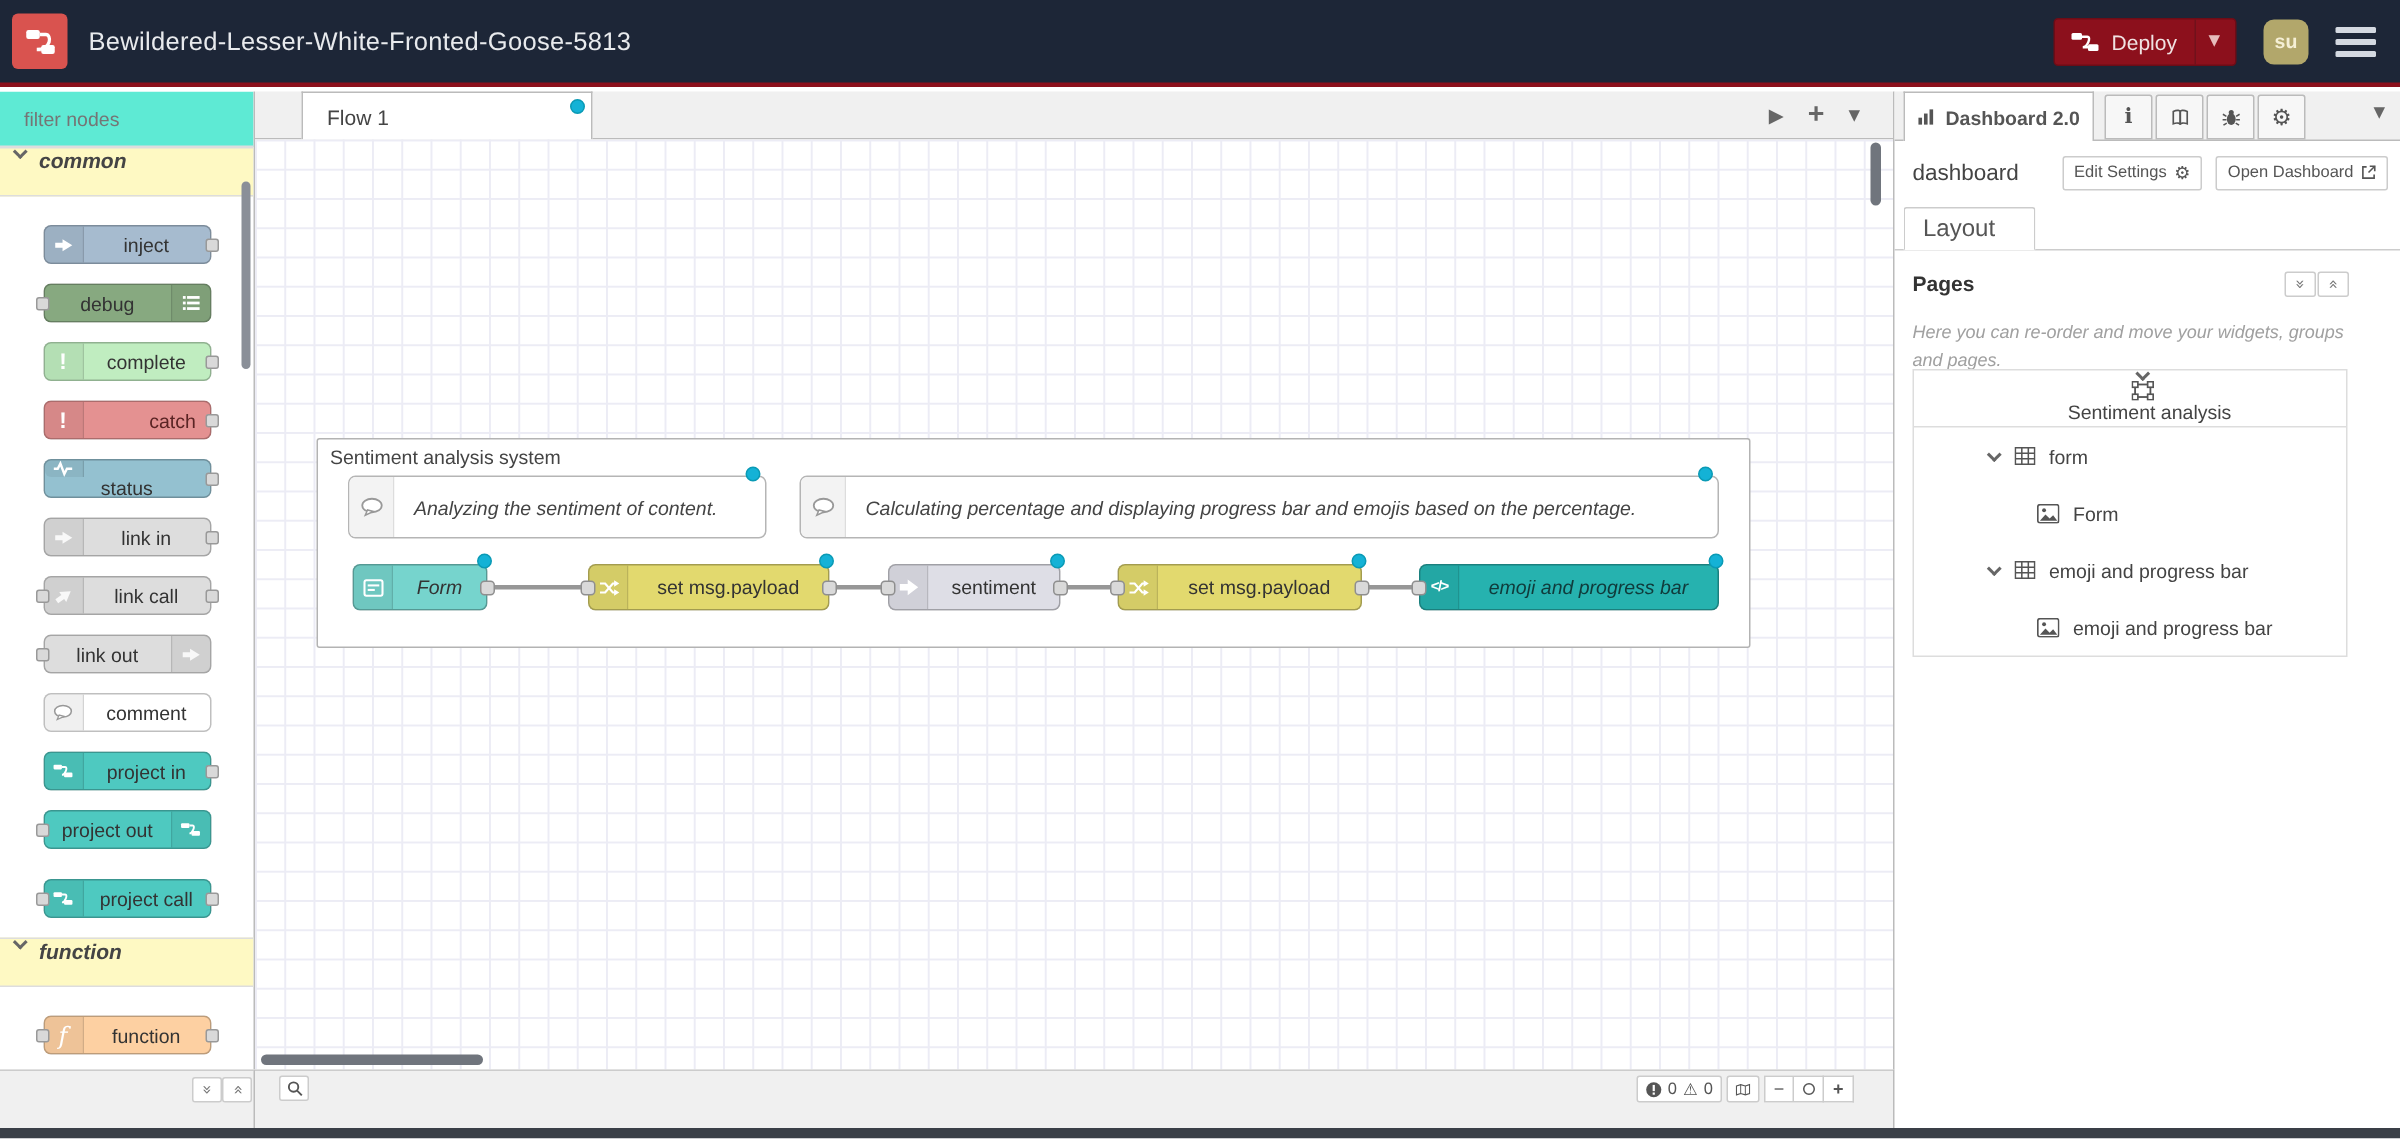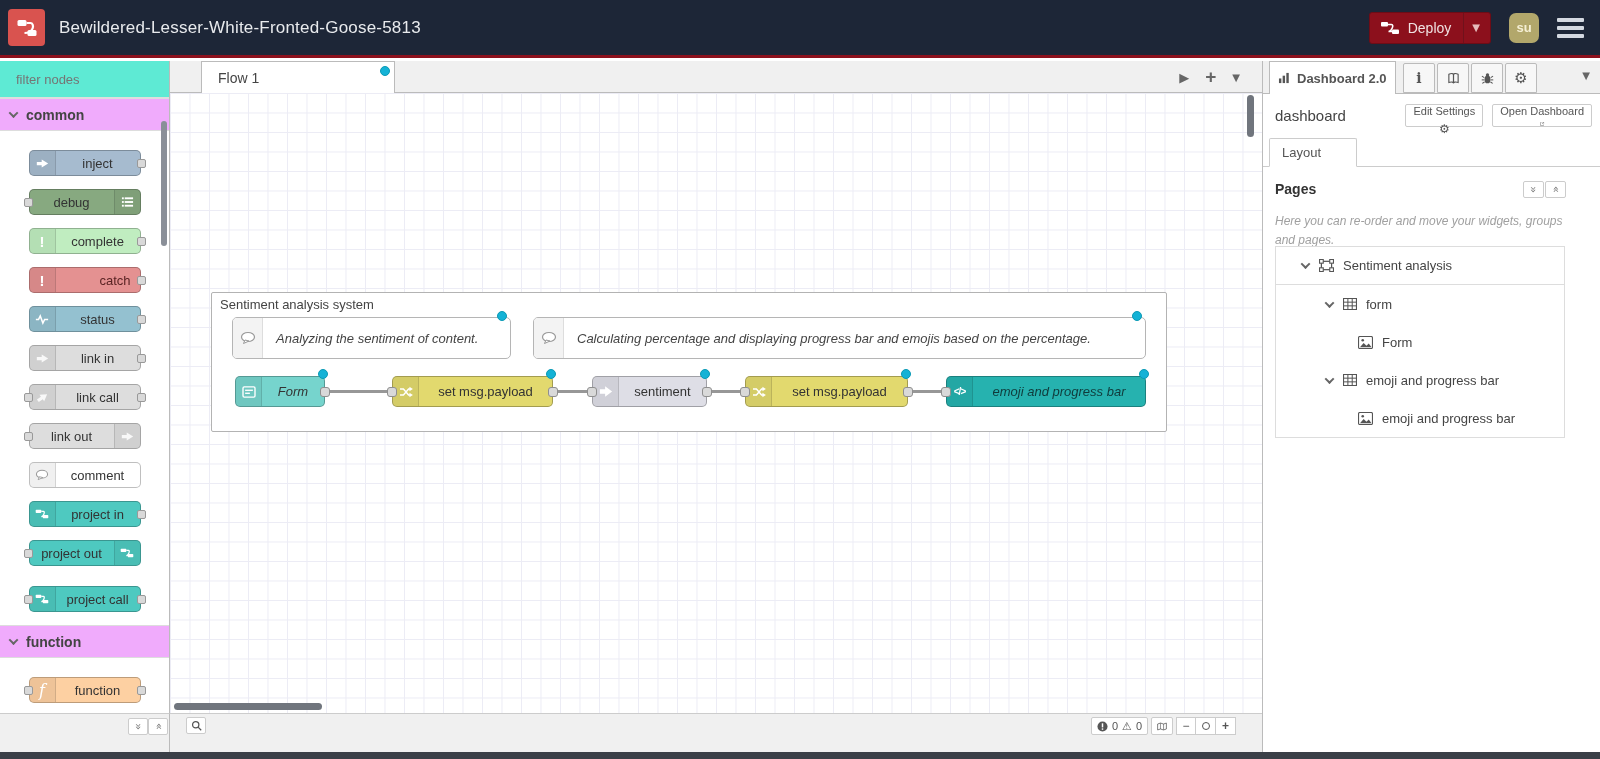--- a/index.html
+++ b/index.html
@@ -42,22 +42,22 @@
     background:#fff; border-right:1px solid #bbb; overflow:hidden;
   }
   #palette-search {
     height:37px; border-bottom:1px solid #ddd; display:flex; align-items:center; padding:0 8px; background:#5eead4;
   }
   #palette-search input {
     border:none; outline:none; flex:1; font-size:13px; margin-left:6px;
     font-family:"Liberation Sans", sans-serif; color:#333; background:transparent;
   }
   .pal-cat {
-    height:33px; background:#f0abfc; border-bottom:1px solid #ddd; border-top:1px solid #ddd;
-    display:flex; align-items:center; padding:0 10px; gap:9px; cursor:pointer;
+    height:33px; background:#fef9c3; border-bottom:1px solid #ddd; border-top:1px solid #ddd;
+    display:flex; align-items:flex-start; padding:0 10px; gap:9px; cursor:pointer;font-style:italic;
   }
   .pal-cat .cat-label { font-weight:bold; font-size:14px; color:#444; }
   .chev { display:inline-block; width:7px; height:7px; border-right:2px solid #666; border-bottom:2px solid #666; transform:rotate(45deg) translate(-1px,-1px); }
   #pal-nodes-common { padding-top:19px; }
   #pal-nodes-function { padding-top:19px; }
   .pnode {
     position:relative; width:112px; height:26px; margin:0 auto 13px auto;
     border:1px solid rgba(0,0,0,.25); border-radius:5px; display:flex; align-items:stretch; cursor:grab;
   }
   .pnode .nicon {
@@ -143,27 +143,27 @@
   }
   .sb-icon-tab {
     position:absolute; top:2px; width:32px; height:30px; background:#f7f7f7; border:1px solid #bbb; border-radius:2px 2px 0 0;
     display:flex; align-items:center; justify-content:center; color:#555; cursor:pointer;
   }
   #sb-caret { position:absolute; right:10px; top:9px; color:#666; cursor:pointer; }
   #sb-dash-row { position:relative; height:42px; display:flex; align-items:center; padding:0 8px 0 12px; }
   #sb-dash-title { font-size:15px; color:#444; flex:1; }
   .sb-btn {
     height:23px; border:1px solid #ccc; border-radius:2px; background:#fff; color:#555; font-size:11px;
-    display:flex; align-items:center; gap:5px; padding:0 7px; margin-left:9px; cursor:pointer; white-space:nowrap;flex-direction:column;
+    display:flex; align-items:center; gap:5px; padding:0 7px; margin-left:9px; cursor:pointer; white-space:nowrap;
   }
   #sb-layout-row { position:relative; height:29px; border-bottom:1px solid #ccc; margin-top:2px; }
   #layout-tab {
     position:absolute; left:6px; bottom:-1px; width:88px; height:29px; background:#fff;
     border:1px solid #ccc; border-bottom:1px solid #fff; border-radius:2px 2px 0 0;
-    display:flex; align-items:center; padding-left:12px; font-size:13px; color:#555; cursor:pointer;
+    display:flex; align-items:center; padding-left:12px; font-size:16px; color:#555; cursor:pointer;
   }
   #pages-row { position:relative; height:24px; margin:14px 12px 0 12px; }
   #pages-title { font-weight:bold; font-size:14px; color:#333; }
   #pages-desc { margin:7px 12px 0 12px; font-style:italic; color:#a0a0a0; font-size:12px; line-height:1.55; width:292px; }
   #tree-panel { position:absolute; left:12px; top:185px; width:290px; border:1px solid #ddd; background:#fff; }
   .tree-row { position:relative; height:38px; display:flex; align-items:center; font-size:13px; color:#444; cursor:pointer; }
   .tree-row.b { border-bottom:1px solid #ddd; }
   .tree-ico { display:inline-flex; margin-right:9px; }
   .tchev { margin-right:10px; }
 
@@ -251,21 +251,21 @@
       <span class="nlabel">complete</span>
       <span class="pport pr"></span>
     </div>
 
     <div class="pnode" style="background-color: rgb(228, 145, 145);">
       <span class="nicon ileft" style="color:#fff;font-weight:bold;font-size:15px;">!</span>
       <span class="nlabel" style="color:#5a2424;margin-left:35px;">catch</span>
       <span class="pport pr"></span>
     </div>
 
-    <div class="pnode" style="background-color: rgb(148, 193, 208);">
+    <div class="pnode" style="background-color: rgb(148, 193, 208); flex-direction: column;">
       <span class="nicon ileft">
         <svg width="14" height="11" viewBox="0 0 16 12">
             <path d="M1 6h3l2-4 3 8 2-4h4" stroke="#fff" stroke-width="1.8" fill="none"></path>
           </svg>
       </span>
       <span class="nlabel">status</span>
       <span class="pport pr"></span>
     </div>
 
     <div class="pnode" style="background-color: rgb(221, 221, 221);">
@@ -588,21 +588,21 @@
       <span class="uni" style="display:inline-block;transform:rotate(90deg);font-size:11px;">»</span>
     </div>
     <div class="sq-btn" style="right:22px; top:0; width:21px;">
       <span class="uni" style="display:inline-block;transform:rotate(-90deg);font-size:11px;">»</span>
     </div>
   </div>
 
   <div id="pages-desc">Here you can re-order and move your widgets, groups and pages.</div>
 
   <div id="tree-panel">
-    <div class="tree-row b" style="padding-left:26px;">
+    <div class="tree-row b" style="padding-left:26px;flex-direction:column;">
       <span class="chev tchev"></span>
       <span class="tree-ico">
         <svg width="15" height="13" viewBox="0 0 16 14">
           <rect x="2.5" y="2.5" width="11" height="9" fill="none" stroke="#555" stroke-width="1.3"></rect>
           <rect x="0.5" y="0.5" width="4" height="4" fill="#fff" stroke="#555" stroke-width="1.2"></rect>
           <rect x="11.5" y="0.5" width="4" height="4" fill="#fff" stroke="#555" stroke-width="1.2"></rect>
           <rect x="0.5" y="9.5" width="4" height="4" fill="#fff" stroke="#555" stroke-width="1.2"></rect>
           <rect x="11.5" y="9.5" width="4" height="4" fill="#fff" stroke="#555" stroke-width="1.2"></rect>
         </svg>
       </span>

